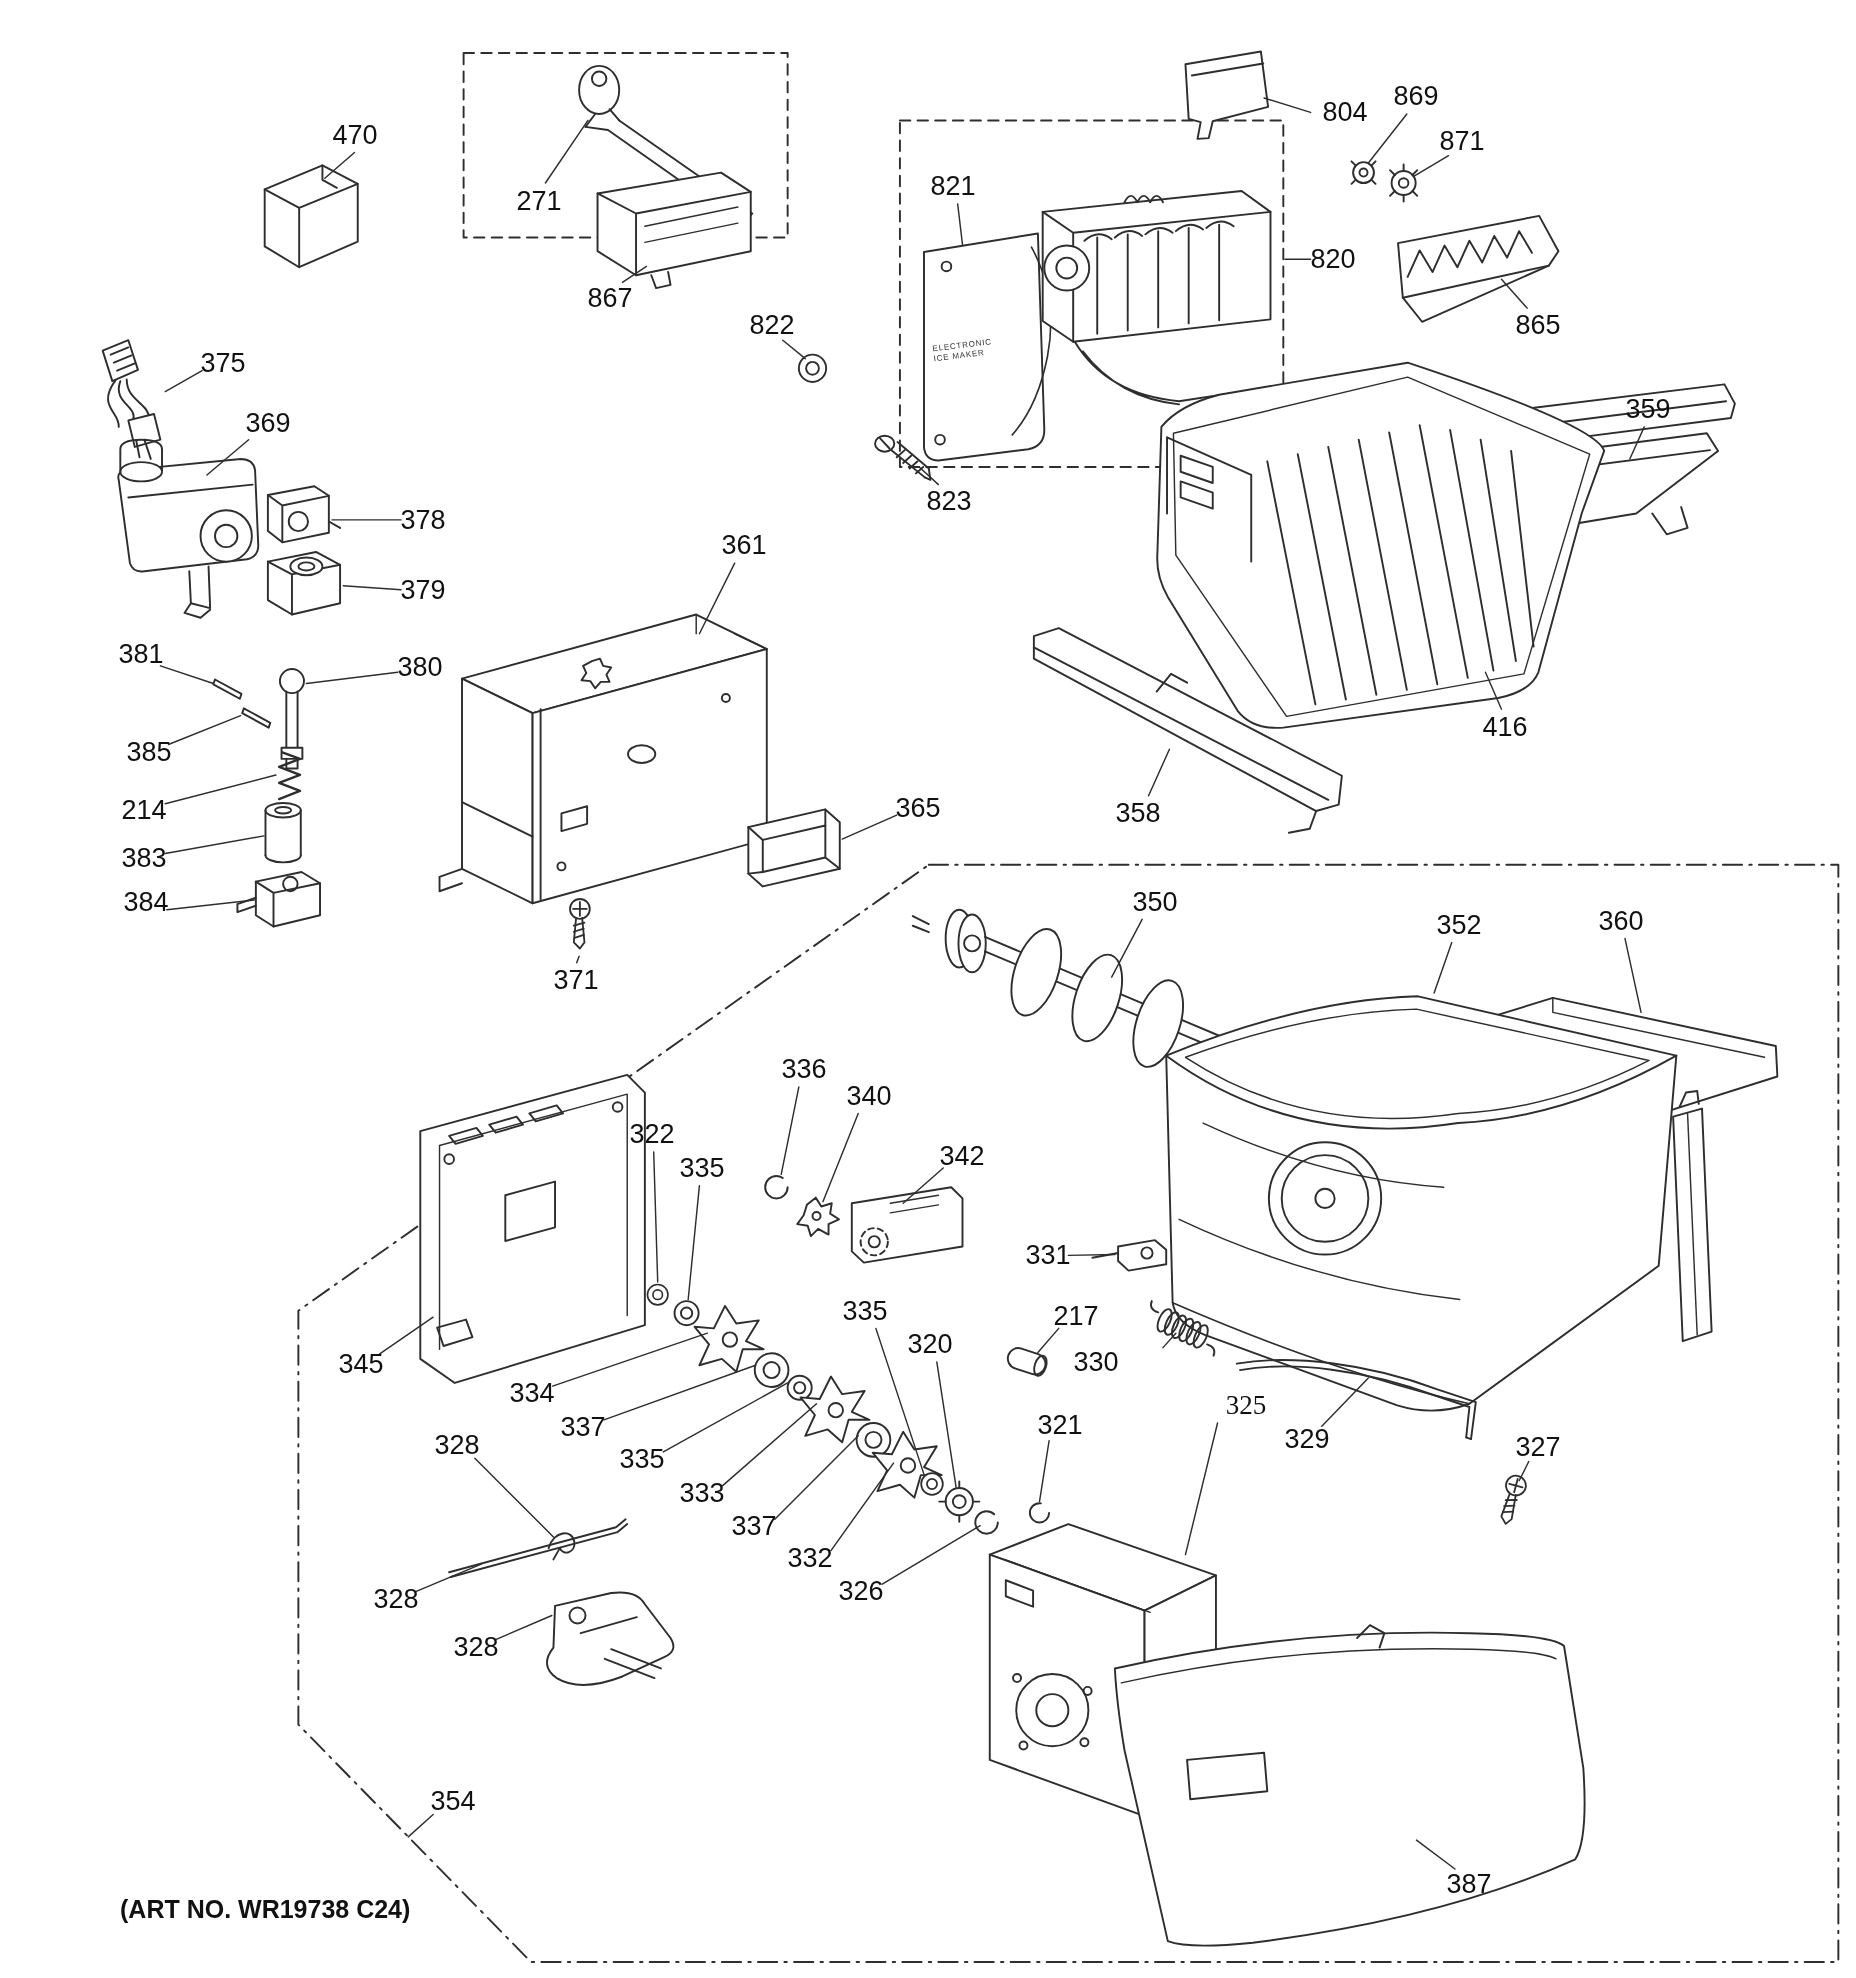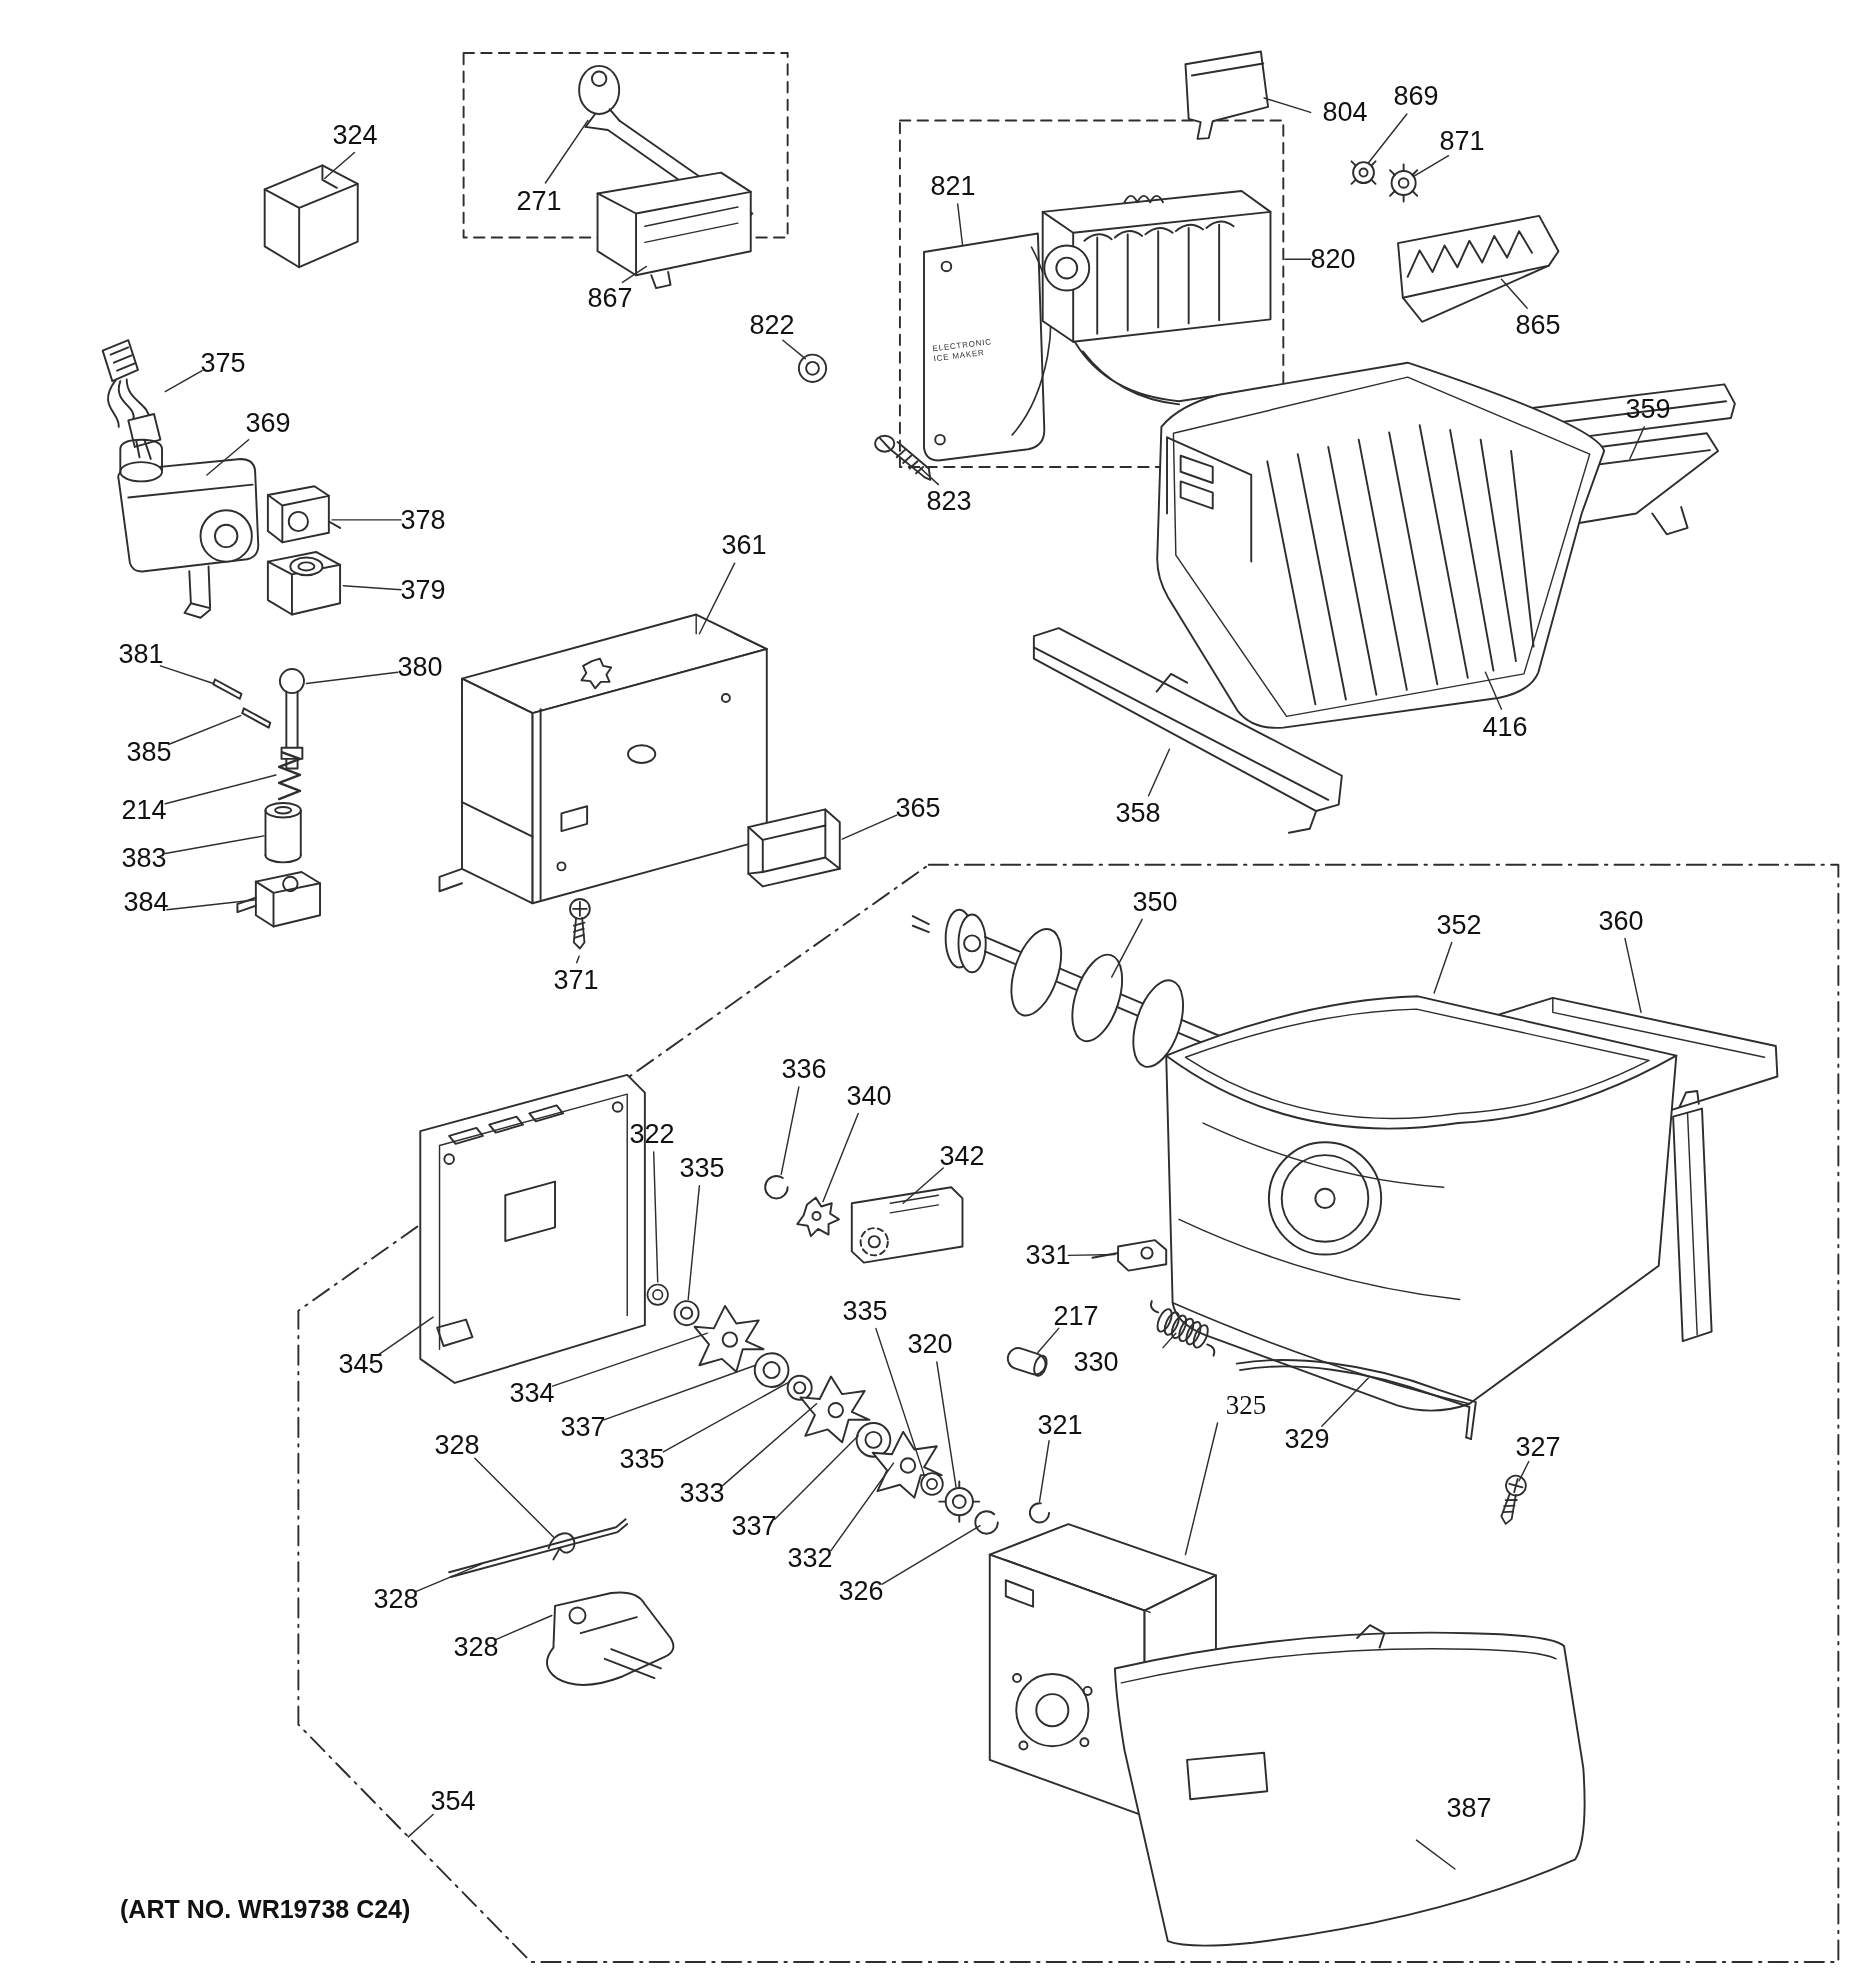--- a/index.html
+++ b/index.html
@@ -465,21 +465,21 @@
           <line x1="592" y1="1818" x2="690" y2="1916"></line>
           <line x1="519" y1="1984" x2="600" y2="1950"></line>
           <line x1="618" y1="2044" x2="688" y2="2014"></line>
           <line x1="540" y1="2262" x2="509" y2="2290"></line>
           <line x1="1814" y1="2330" x2="1766" y2="2294"></line>
         </g>
     </g>
   </svg>
 
   <div id="labels-layer">
-      <div class="part-label" style="left: 355px; top: 135px;">324</div>
+      <div class="part-label" style="left: 355px; top: 135px;">470</div>
       <div class="part-label" style="left: 539px; top: 201px;">271</div>
       <div class="part-label" style="left: 610px; top: 298px;">867</div>
       <div class="part-label" style="left: 772px; top: 325px;">822</div>
       <div class="part-label" style="left: 953px; top: 186px;">821</div>
       <div class="part-label" style="left: 1333px; top: 112px; margin-left: 12px;">804</div>
       <div class="part-label" style="left: 1416px; top: 96px;">869</div>
       <div class="part-label" style="left: 1462px; top: 141px;">871</div>
       <div class="part-label" style="left: 1333px; top: 259px;">820</div>
       <div class="part-label" style="left: 1538px; top: 325px;">865</div>
       <div class="part-label" style="left: 1648px; top: 409px;">359</div>
@@ -521,20 +521,20 @@
       <div class="part-label" style="left: 1076px; top: 1316px;">217</div>
       <div class="part-label" style="left: 1096px; top: 1362px;">330</div>
       <div class="part-label" style="left: 1060px; top: 1425px;">321</div>
       <div class="part-label" style="left: 1246px; top: 1405px; font-family: Liberation Serif, serif;">325</div>
       <div class="part-label" style="left: 1307px; top: 1439px;">329</div>
       <div class="part-label" style="left: 1538px; top: 1447px;">327</div>
       <div class="part-label" style="left: 457px; top: 1445px;">328</div>
       <div class="part-label" style="left: 396px; top: 1599px;">328</div>
       <div class="part-label" style="left: 476px; top: 1647px;">328</div>
       <div class="part-label" style="left: 453px; top: 1801px;">354</div>
-      <div class="part-label" style="left: 1469px; top: 1808px;">387</div>
+      <div class="part-label" style="left: 1469px; top: 1884px;">387</div>
     </div>
 
   <div class="plate-text">ELECTRONIC ICE MAKER</div>
 
   <div class="art-no">(ART NO. WR19738 C24)</div>
 </div>
 
 
 </body></html>

